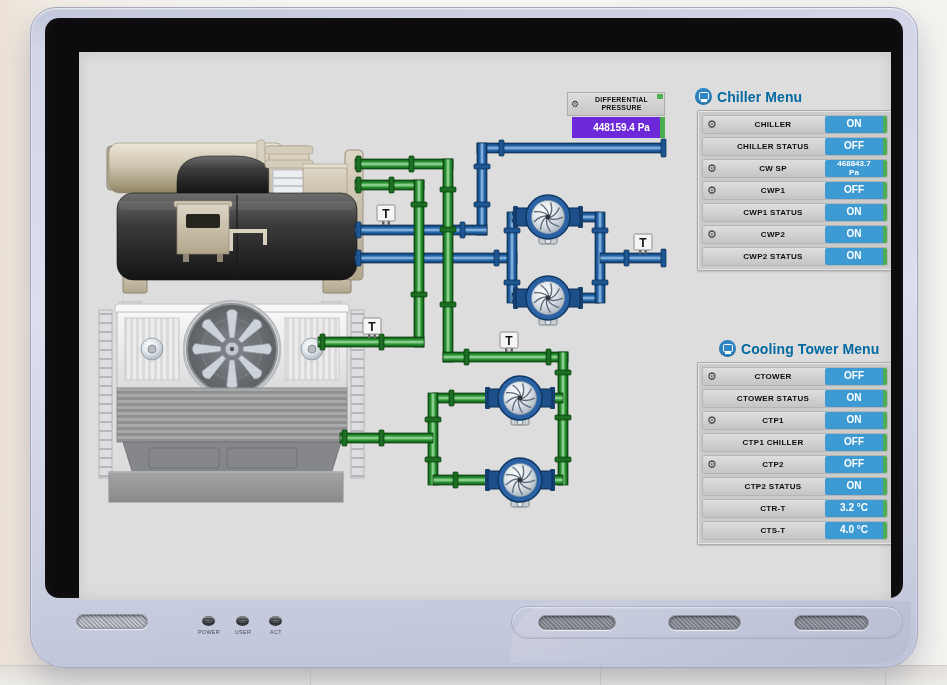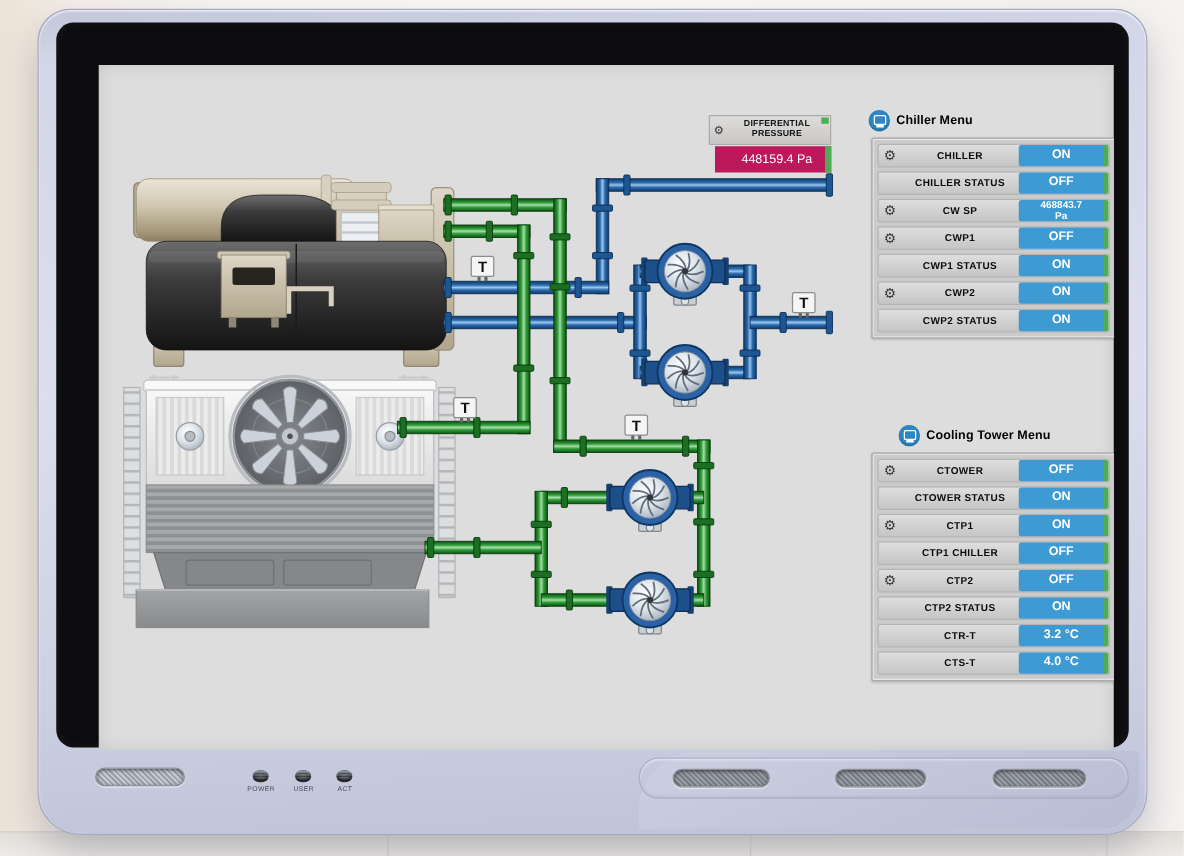--- a/index.html
+++ b/index.html
@@ -41,41 +41,41 @@
              letter-spacing:.4px;transform:scale(.9);}
 
   
   .dp{position:absolute;left:488px;top:40px;width:98px;}
   .dp-head{position:relative;background:linear-gradient(#dedddb,#c8c7c5);border:1px solid #adacaa;
            display:flex;align-items:center;gap:3px;padding:2px 3px;height:24px;}
   .dp-gear{font-size:9px;color:#333;line-height:1;}
   .dp-label{flex:1;font-size:7px;font-weight:bold;color:#111;line-height:1.2;
             white-space:pre-line;text-align:center;letter-spacing:.2px;}
   .dp-ind{position:absolute;right:1px;top:1px;width:6px;height:5px;background:#4caf50;}
-  .dp-value{margin-left:5px;margin-top:1px;height:21px;background:#be185d;border-right:5px solid #4cae50;
-            color:#fff;font-size:10px;font-weight:normal;display:flex;align-items:center;justify-content:center;padding-left:11px;}
+  .dp-value{margin-left:5px;margin-top:1px;height:21px;background:#6d28d9;border-right:5px solid #4cae50;
+            color:#fff;font-size:10px;font-weight:bold;display:flex;align-items:center;justify-content:center;padding-left:11px;}
 
   .menu-head{position:absolute;display:flex;align-items:center;gap:5px;}
   .menu-icon{width:17px;height:17px;border-radius:50%;background:#2e86c4;position:relative;flex:0 0 auto;
              box-shadow:inset 0 -1px 2px rgba(0,0,0,.25);}
   .menu-icon::before{content:"";position:absolute;left:4px;top:4px;width:8px;height:6px;
              border:1.4px solid #fff;border-radius:1.5px;}
   .menu-icon::after{content:"";position:absolute;left:5.5px;top:12px;width:6px;height:1.6px;background:#fff;}
-  .menu-title{font-weight:bold;font-size:10px;color:#000000;letter-spacing:.1px;}
+  .menu-title{font-weight:bold;font-size:14px;color:#0369a1;letter-spacing:.1px;}
 
   .panel{position:absolute;width:196px;background:#cbcbcb;border:1px solid #aaa;border-radius:2px;
          padding:4px;display:flex;flex-direction:column;gap:3px;
          box-shadow:inset 0 0 0 1px #e6e6e6, 0 1px 2px rgba(0,0,0,.15);}
   .mrow{display:flex;align-items:stretch;height:19px;border-radius:2px;border:1px solid #b5b5b5;
         background:linear-gradient(#dedede,#c5c5c5);}
   .gear{width:18px;display:flex;align-items:center;justify-content:center;font-size:11px;color:#3a3a3a;
         cursor:default;}
   .lbl{flex:1;display:flex;align-items:center;justify-content:center;font-size:8px;font-weight:bold;
        color:#0b0b0b;letter-spacing:.3px;white-space:nowrap;}
-  .val{width:72px;margin:0;background:#3d9ad3;border-right:4px solid #4cae50;border-radius:2px;
+  .val{width:62px;margin:0;background:#3d9ad3;border-right:4px solid #4cae50;border-radius:2px;
        display:flex;align-items:center;justify-content:center;color:#fff;font-weight:bold;font-size:10px;
        white-space:pre-line;text-align:center;line-height:1.05;}
   .val.small{font-size:8px;text-align:center;}
 
   svg text{font-family:"Liberation Sans",sans-serif;}
 </style>
 </head>
 <body>
 
 <div class="stage">

